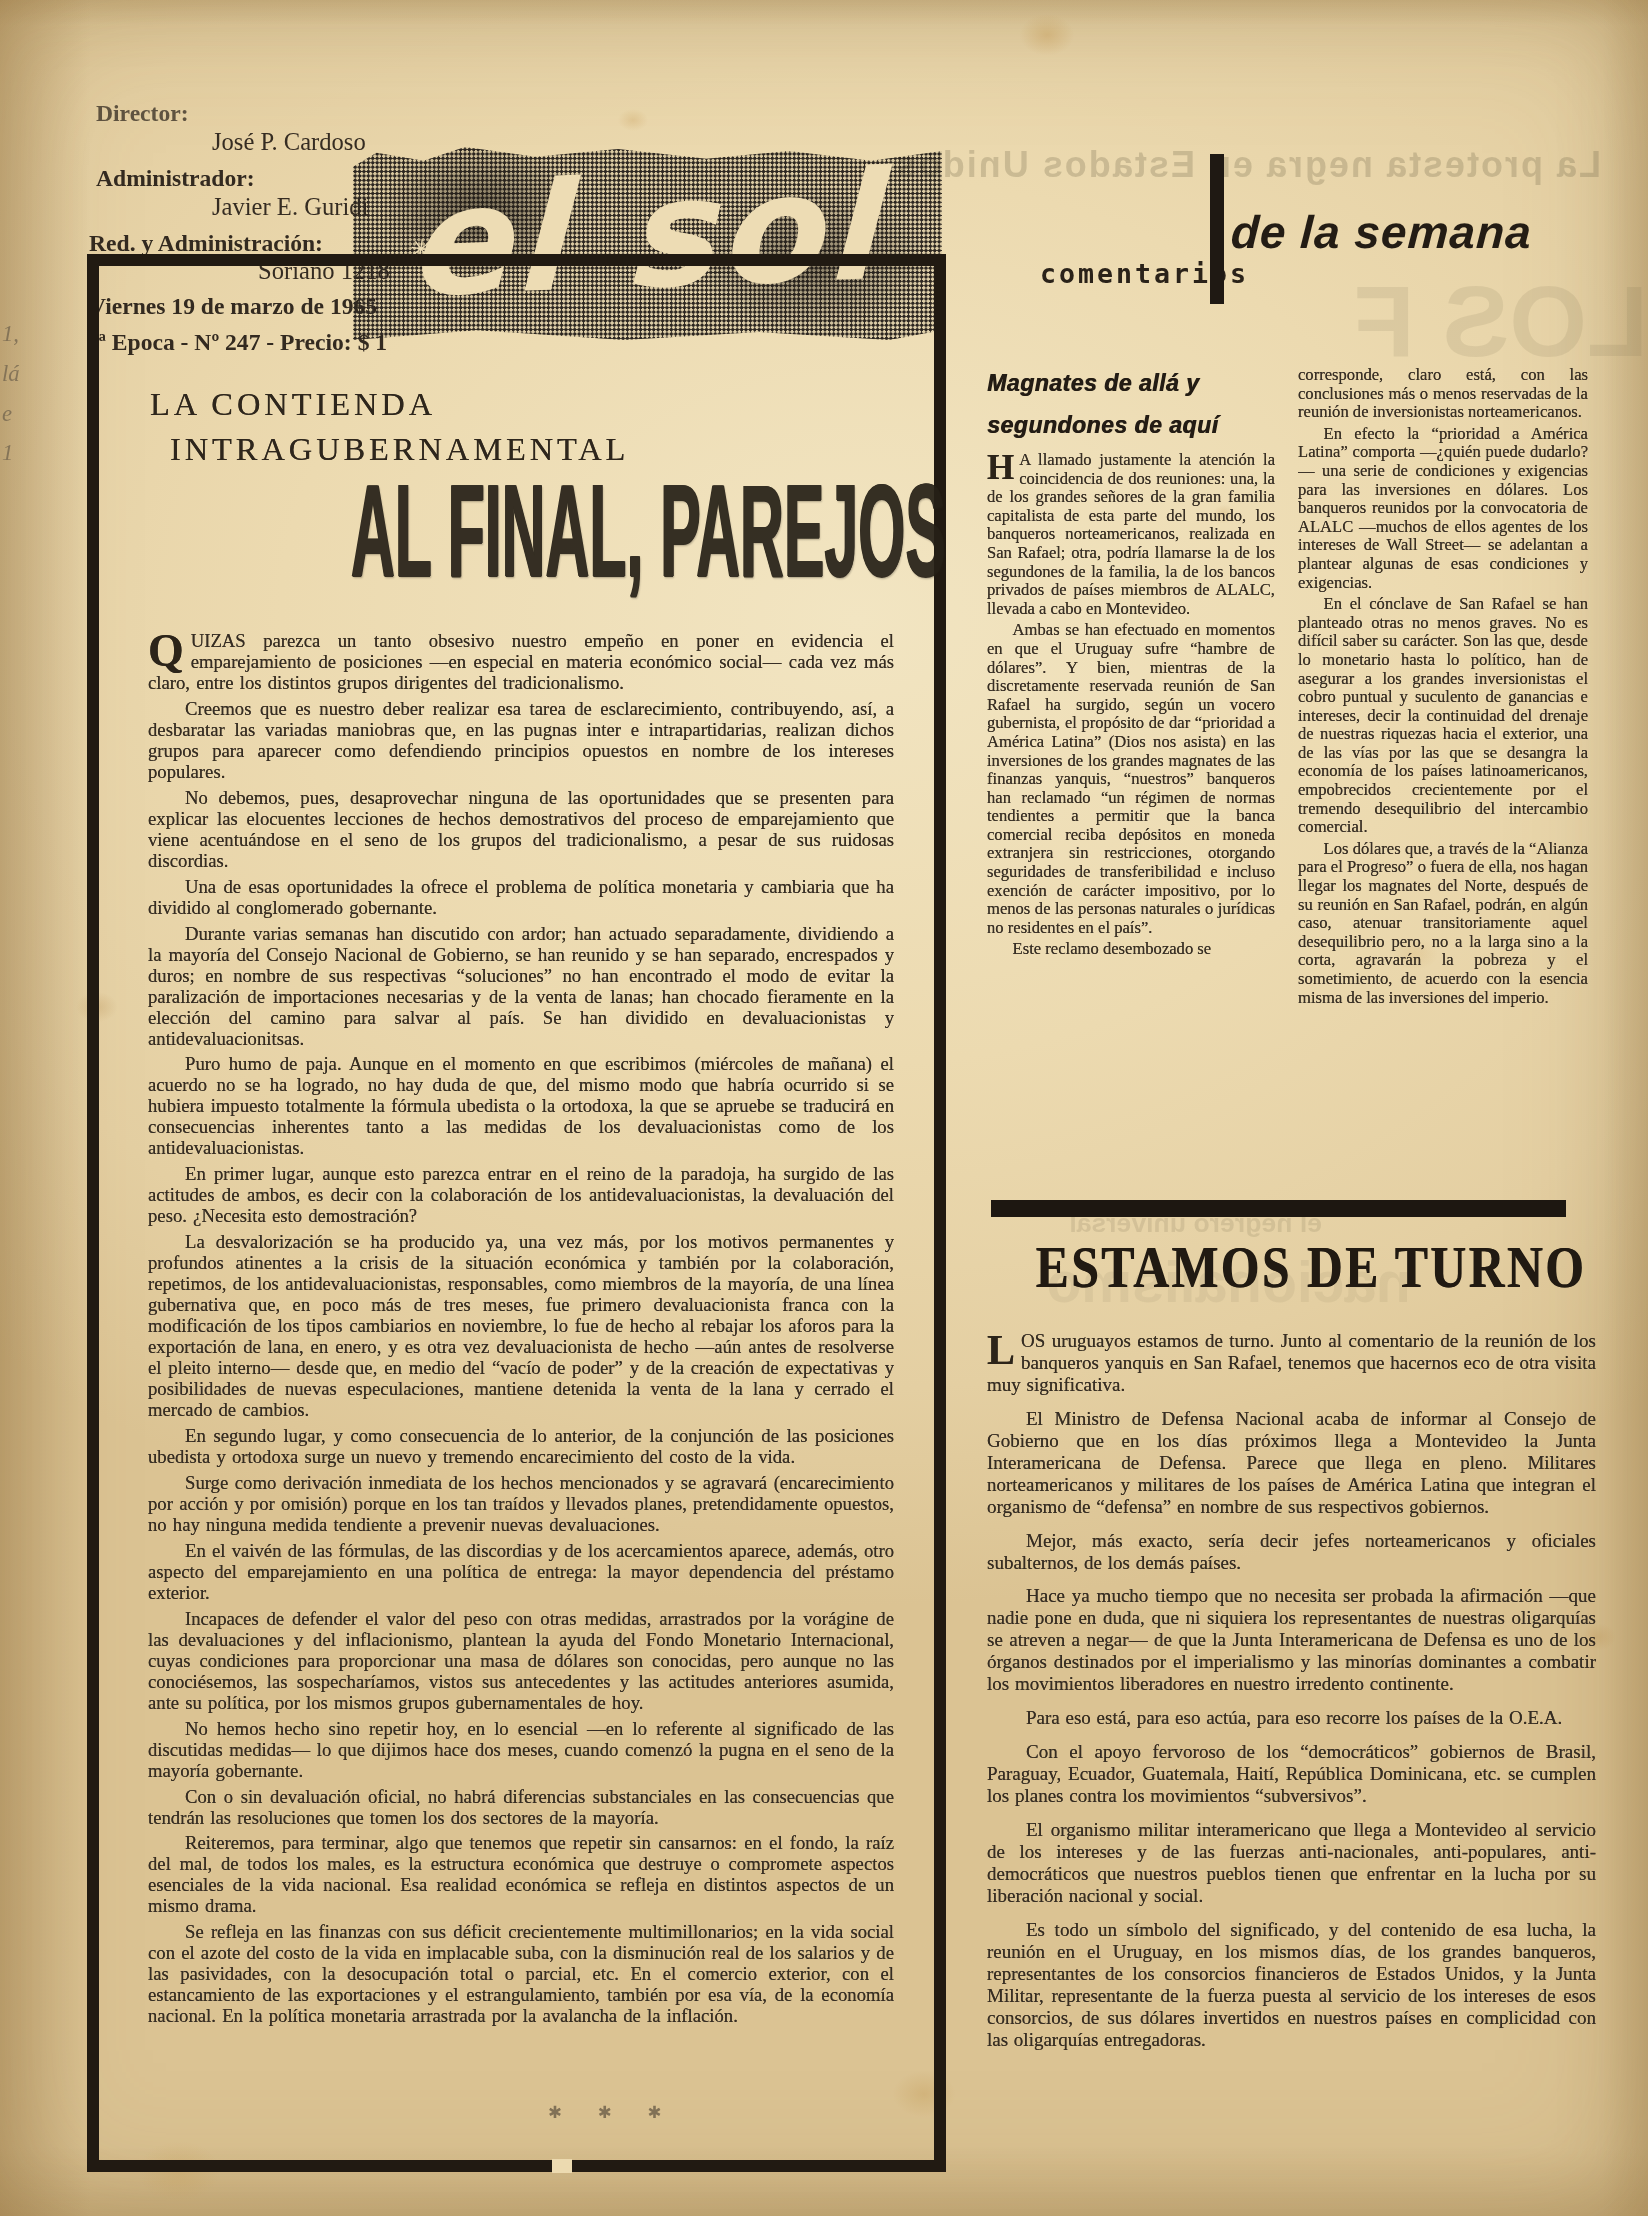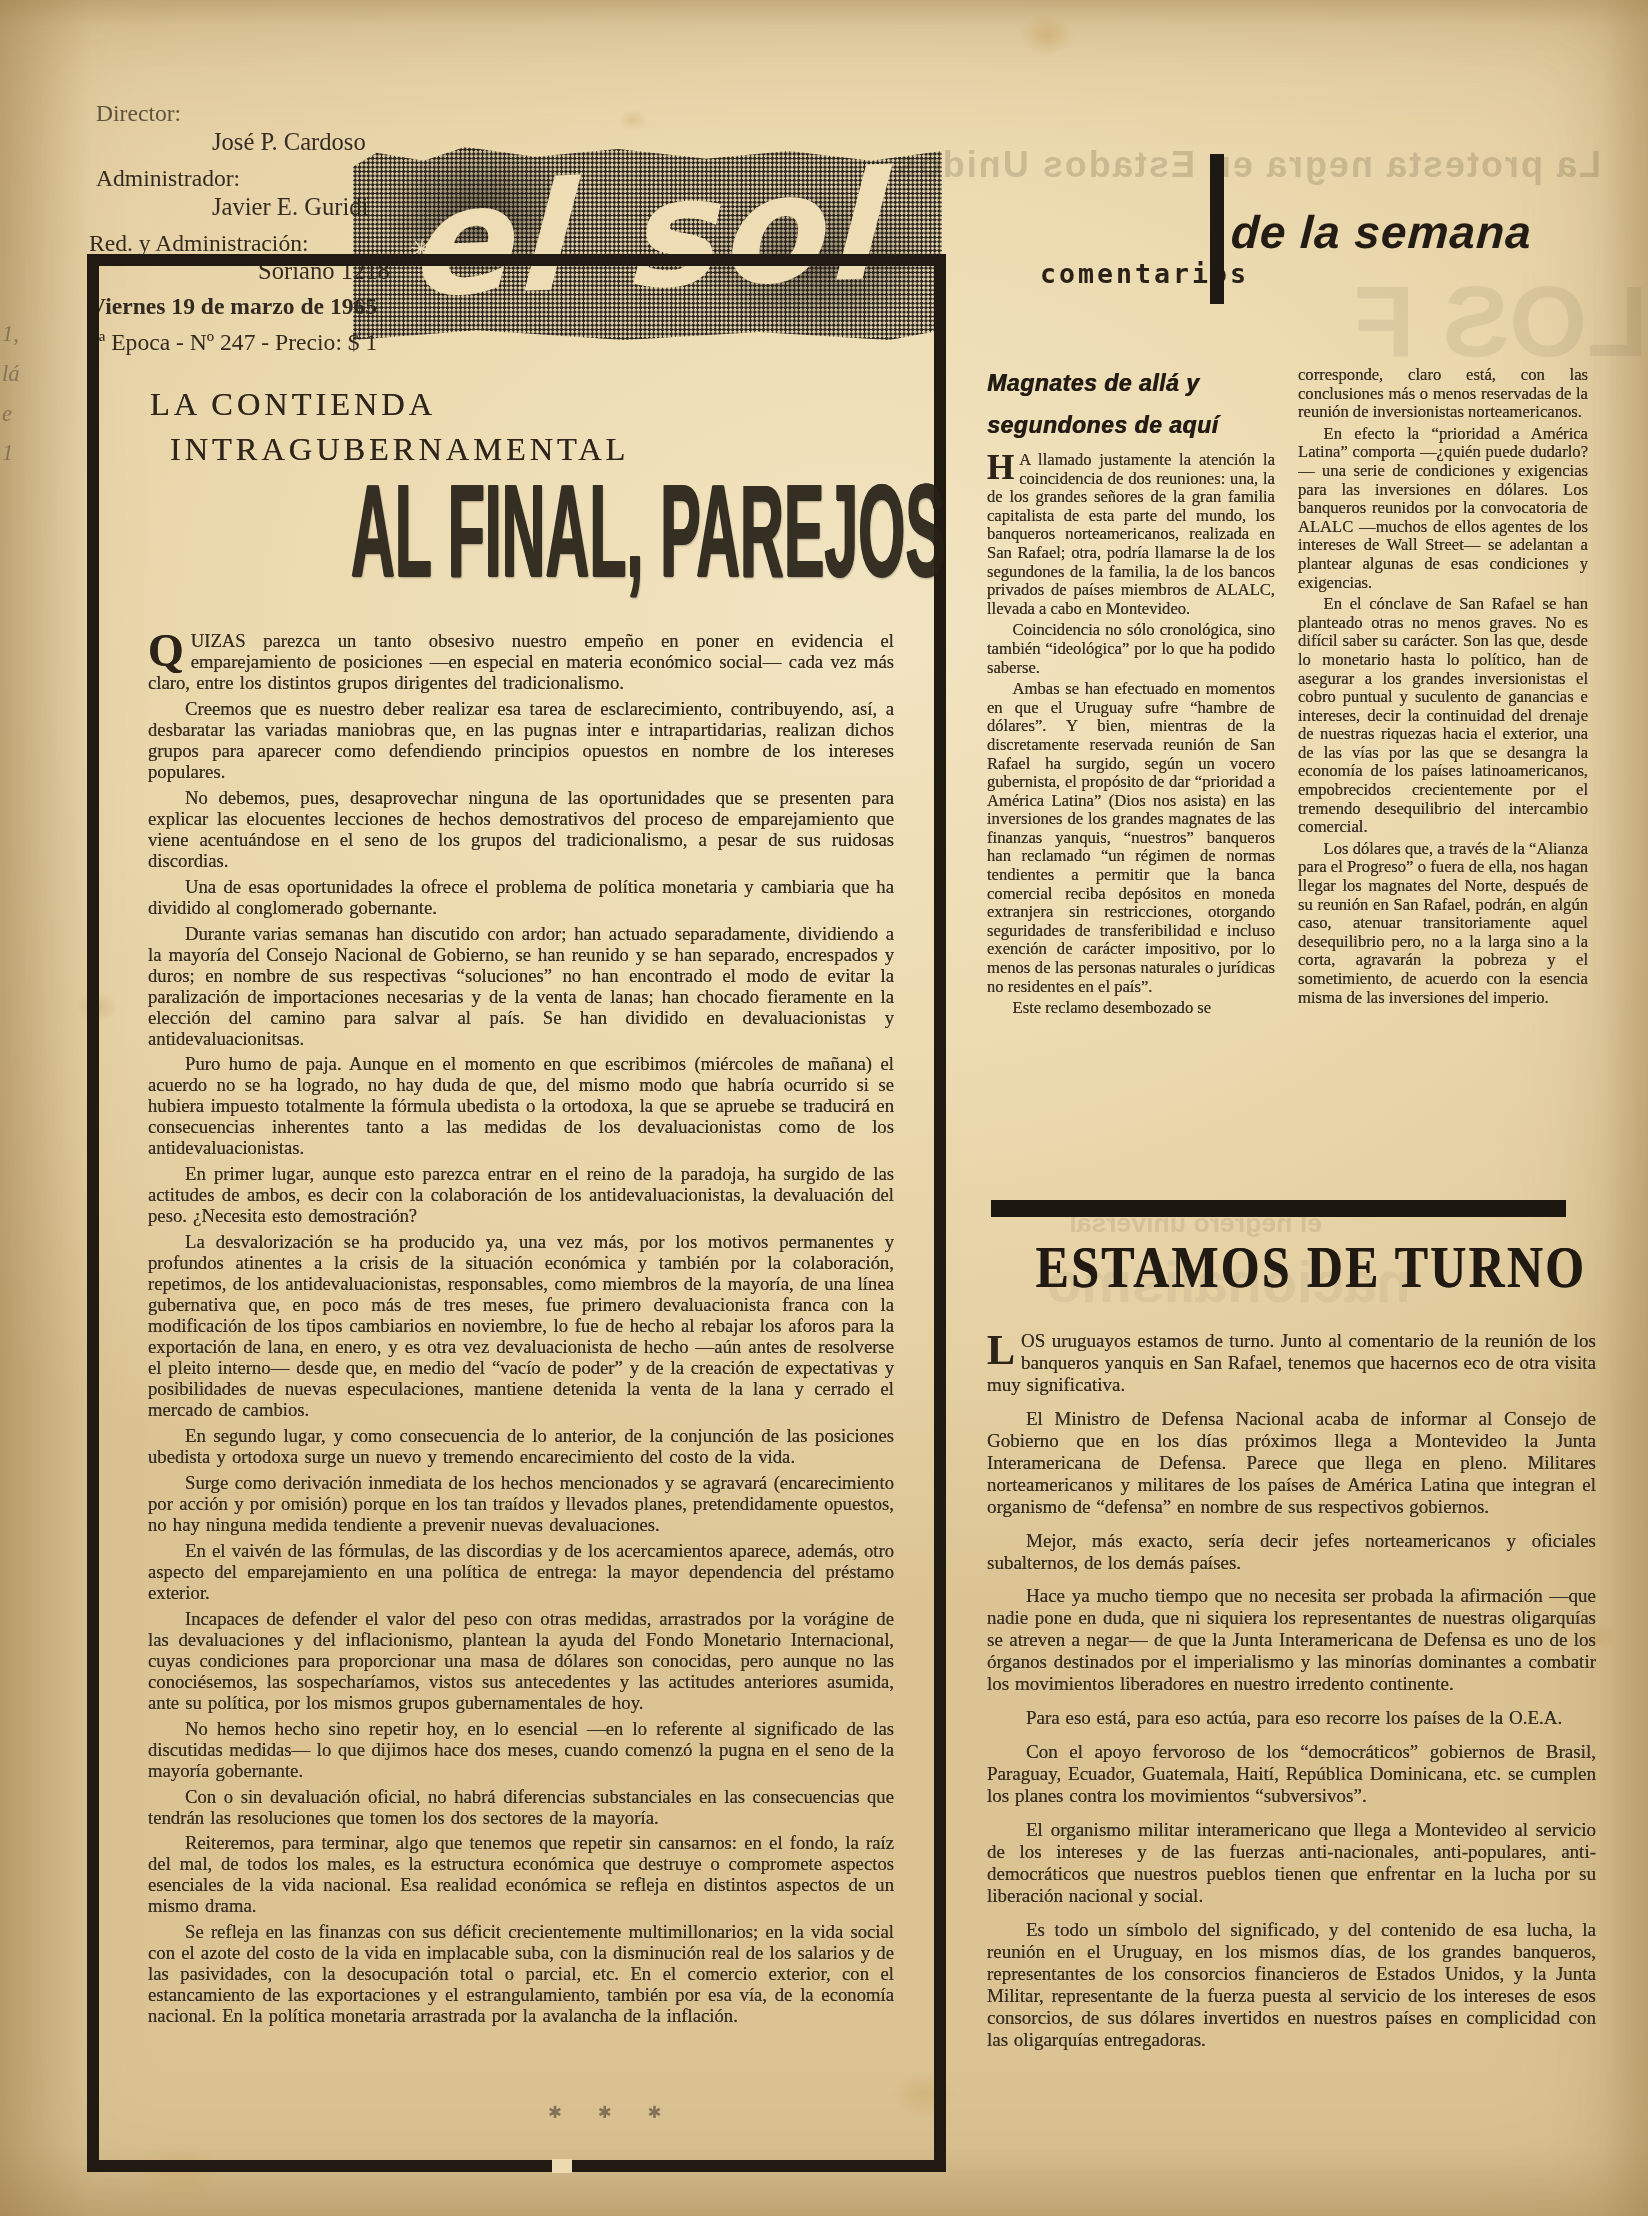--- a/index.html
+++ b/index.html
@@ -32,21 +32,21 @@
 
   
   .bleed{position:absolute;transform:scaleX(-1);color:#6f6547;pointer-events:none;
     font-family:"Liberation Sans","DejaVu Sans",sans-serif;font-weight:bold;filter:blur(0.7px);}
   .bleed-top{left:867px;top:144px;width:734px;font-size:36px;letter-spacing:2px;opacity:.26;white-space:nowrap;}
   .bleed-big-right{left:1348px;top:264px;width:300px;font-size:100px;opacity:.12;white-space:nowrap;overflow:hidden;}
   .bleed-mid{left:997px;top:1208px;width:325px;font-size:26.6px;opacity:.16;white-space:nowrap;}
   .bleed-big-mid{left:987px;top:1249px;width:424px;font-size:57px;opacity:.09;white-space:nowrap;overflow:hidden;}
 
   
-  .mh-label{position:absolute;font-weight:normal;font-size:23.6px;color:#332a20;}
+  .mh-label{position:absolute;font-weight:bold;font-size:23.6px;color:#332a20;}
   .mh-value{position:absolute;font-size:24.6px;color:#352c22;}
   .margin-marks{position:absolute;left:2px;top:321px;width:25.6px;opacity:.5;color:#4a4238;}
   .margin-marks .para{margin:0 0 13.8px;font-size:22.7px;font-style:italic;}
 
   
   .logo{
     position:absolute;left:353px;top:143px;width:589px;height:197px;
     background-color:rgba(40,34,27,.08);
     background-image:
       radial-gradient(138px 89px at 22% 35%, rgba(28,23,18,.55), rgba(28,23,18,0) 75%),
@@ -168,21 +168,20 @@
       <p class="para">Con o sin devaluación oficial, no habrá diferencias substanciales en las consecuencias que tendrán las resoluciones que tomen los dos sectores de la mayoría.</p>
       <p class="para">Reiteremos, para terminar, algo que tenemos que repetir sin cansarnos: en el fondo, la raíz del mal, de todos los males, es la estructura económica que destruye o compromete aspectos esenciales de la vida nacional. Esa realidad económica se refleja en distintos aspectos de un mismo drama.</p>
       <p class="para">Se refleja en las finanzas con sus déficit crecientemente multimillonarios; en la vida social con el azote del costo de la vida en implacable suba, con la disminución real de los salarios y de las pasividades, con la desocupación total o parcial, etc. En el comercio exterior, con el estancamiento de las exportaciones y el estrangulamiento, también por esa vía, de la economía nacional. En la política monetaria arrastrada por la avalancha de la inflación.</p>
     </div>
   <div class="end-mark">✱ ✱ ✱</div>
 
   <div class="mag-title mag-title1">Magnates de allá y</div>
   <div class="mag-title mag-title2">segundones de aquí</div>
   <div class="mag-col mag-col1 inky">
       <p class="para"><span class="dropcap">H</span>A llamado justamente la atención la coincidencia de dos reuniones: una, la de los grandes señores de la gran familia capitalista de esta parte del mundo, los banqueros norteamericanos, realizada en San Rafael; otra, podría llamarse la de los segundones de la familia, la de los bancos privados de países miembros de ALALC, llevada a cabo en Montevideo.</p>
-      <p class="para">Coincidencia no sólo cronológica, sino también “ideológica” por lo que ha podido saberse.</p>
       <p class="para">Ambas se han efectuado en momentos en que el Uruguay sufre “hambre de dólares”. Y bien, mientras de la discretamente reservada reunión de San Rafael ha surgido, según un vocero gubernista, el propósito de dar “prioridad a América Latina” (Dios nos asista) en las inversiones de los grandes magnates de las finanzas yanquis, “nuestros” banqueros han reclamado “un régimen de normas tendientes a permitir que la banca comercial reciba depósitos en moneda extranjera sin restricciones, otorgando seguridades de transferibilidad e incluso exención de carácter impositivo, por lo menos de las personas naturales o jurídicas no residentes en el país”.</p>
       <p class="para">Este reclamo desembozado se</p>
     </div>
   <div class="mag-col mag-col2 inky">
       <p class="para">corresponde, claro está, con las conclusiones más o menos reservadas de la reunión de inversionistas norteamericanos.</p>
       <p class="para">En efecto la “prioridad a América Latina” comporta —¿quién puede dudarlo?— una serie de condiciones y exigencias para las inversiones en dólares. Los banqueros reunidos por la convocatoria de ALALC —muchos de ellos agentes de los intereses de Wall Street— se adelantan a plantear algunas de esas condiciones y exigencias.</p>
       <p class="para">En el cónclave de San Rafael se han planteado otras no menos graves. No es difícil saber su carácter. Son las que, desde lo monetario hasta lo político, han de asegurar a los grandes inversionistas el cobro puntual y suculento de ganancias e intereses, decir la continuidad del drenaje de nuestras riquezas hacia el exterior, una de las vías por las que se desangra la economía de los países latinoamericanos, empobrecidos crecientemente por el tremendo desequilibrio del intercambio comercial.</p>
       <p class="para">Los dólares que, a través de la “Alianza para el Progreso” o fuera de ella, nos hagan llegar los magnates del Norte, después de su reunión en San Rafael, podrán, en algún caso, atenuar transitoriamente aquel desequilibrio pero, no a la larga sino a la corta, agravarán la pobreza y el sometimiento, de acuerdo con la esencia misma de las inversiones del imperio.</p>
     </div>
 

